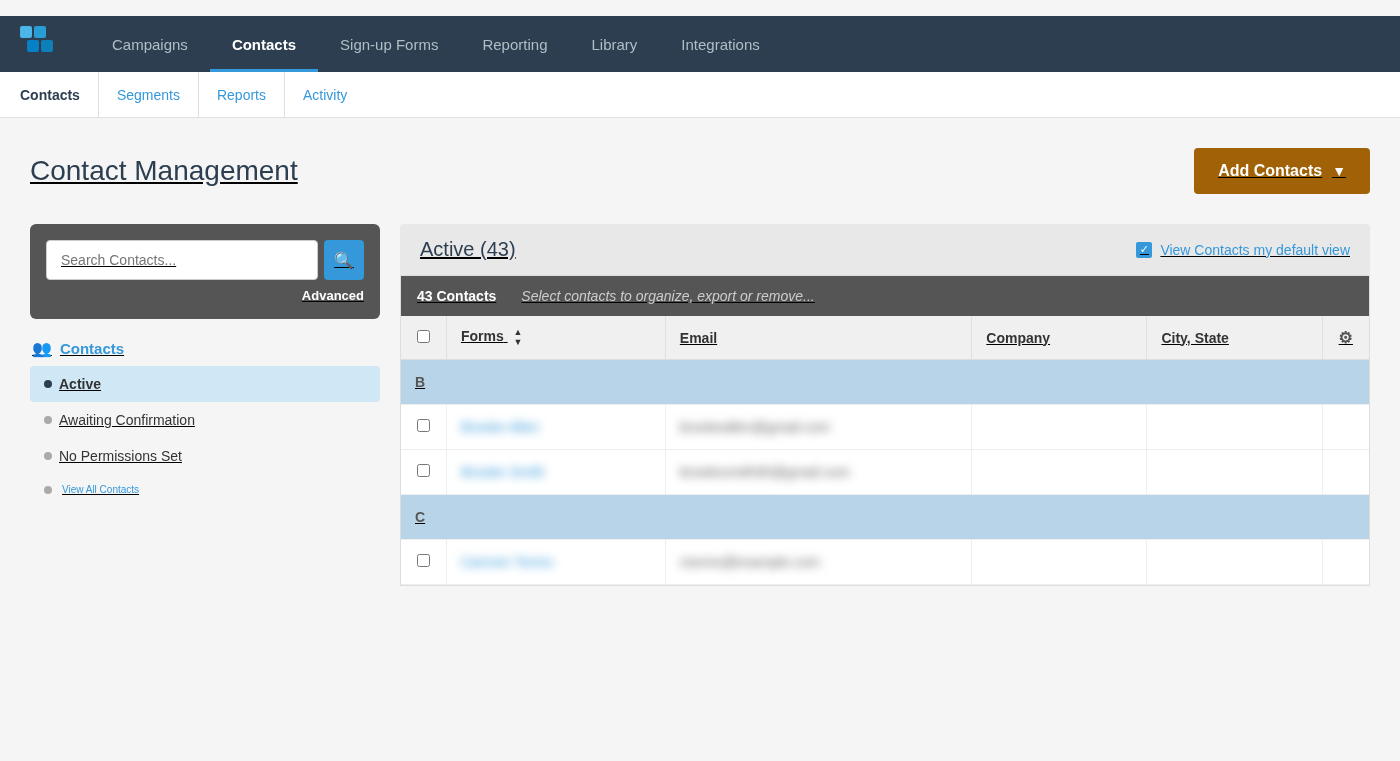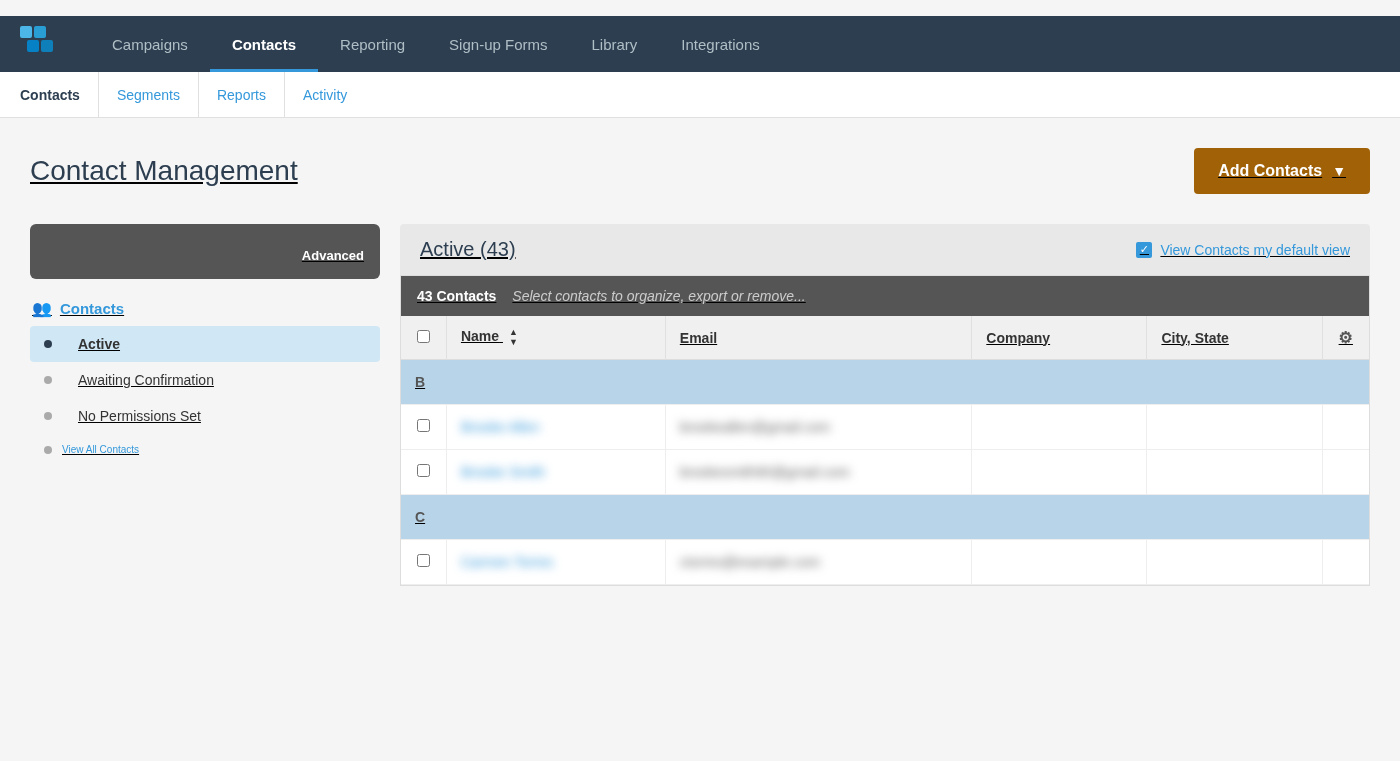--- a/index.html
+++ b/index.html
@@ -187,21 +187,21 @@
       font-weight: 600;
       margin-bottom: 8px;
       padding-left: 2px;
     }
     .sidebar-group-icon {
       font-size: 16px;
     }
     .sidebar-list-item {
       display: flex;
       align-items: center;
-      gap: 26px;
+      gap: 7px;
       padding: 10px 14px;
       cursor: pointer;
       border-radius: 4px;
       font-size: 14px;
       color: #333;
     }
     .sidebar-list-item.active {
       background: #d0e8f5;
       font-weight: 700;
     }
@@ -269,21 +269,21 @@
     
     .table-container {
       border: 1px solid #ddd;
       background: #fff;
     }
     .table-header-bar {
       background: #555;
       padding: 12px 16px;
       display: flex;
       align-items: center;
-      gap: 16px;
+      gap: 25px;
     }
     .contacts-count {
       color: #fff;
       font-weight: 700;
       font-size: 14px;
     }
     .organize-hint {
       color: #ccc;
       font-style: italic;
       font-size: 14px;
@@ -374,22 +374,22 @@
     <svg class="logo-icon" viewBox="0 0 40 36" fill="none">
       <rect x="0" y="0" width="12" height="12" rx="2" fill="#4fc3f7" opacity="0.9"></rect>
       <rect x="14" y="0" width="12" height="12" rx="2" fill="#29b6f6" opacity="0.8"></rect>
       <rect x="7" y="14" width="12" height="12" rx="2" fill="#0288d1" opacity="0.9"></rect>
       <rect x="21" y="14" width="12" height="12" rx="2" fill="#039be5" opacity="0.7"></rect>
     </svg>
   </div>
   <div class="nav-links">
     <a class="nav-item">Campaigns</a>
     <a class="nav-item active">Contacts</a>
+    <a class="nav-item">Sign-up Forms</a>
     <a class="nav-item">Reporting</a>
-    <a class="nav-item">Sign-up Forms</a>
     <a class="nav-item">Library</a>
     <a class="nav-item">Integrations</a>
   </div>
 </nav>
 
 <nav class="sub-nav">
   <a class="sub-nav-item active">Contacts</a>
   <a class="sub-nav-item">Segments</a>
   <a class="sub-nav-item">Reports</a>
   <a class="sub-nav-item">Activity</a>
@@ -403,20 +403,26 @@
       <span>Add Contacts</span>
       <span class="btn-arrow">▼</span>
     </button>
   </div>
 
   <div class="content-layout">
 
     <div class="left-sidebar">
 
       <div class="search-box">
+        <div class="search-input-row">
+          <input class="search-input" type="text" placeholder="Search Contacts..." style="">
+          <button class="search-btn">
+            <span>🔍</span>
+          </button>
+        </div>
         <span class="advanced-link">Advanced</span>
       </div>
 
       <div class="sidebar-section">
         <div class="sidebar-group-label">
           <span class="sidebar-group-icon">👥</span>
           <span>Contacts</span>
         </div>
 
         <div class="sidebar-list-item active">
@@ -459,21 +465,21 @@
           <span class="organize-hint">Select contacts to organize, export or remove...</span>
         </div>
 
         <table class="contacts-table">
           <thead>
             <tr>
               <th class="checkbox-col">
                 <input type="checkbox" style="">
               </th>
               <th class="name-col">
-                <span>Name</span>
+                <span>Forms</span>
                 <span class="sort-arrows">
                   <span>▲</span>
                     <span>▼</span>
                 </span>
               </th>
               <th class="email-col">Email</th>
               <th class="company-col">Company</th>
               <th class="city-col">City, State</th>
               <th class="settings-col">
                 <span class="gear-icon">⚙</span>

